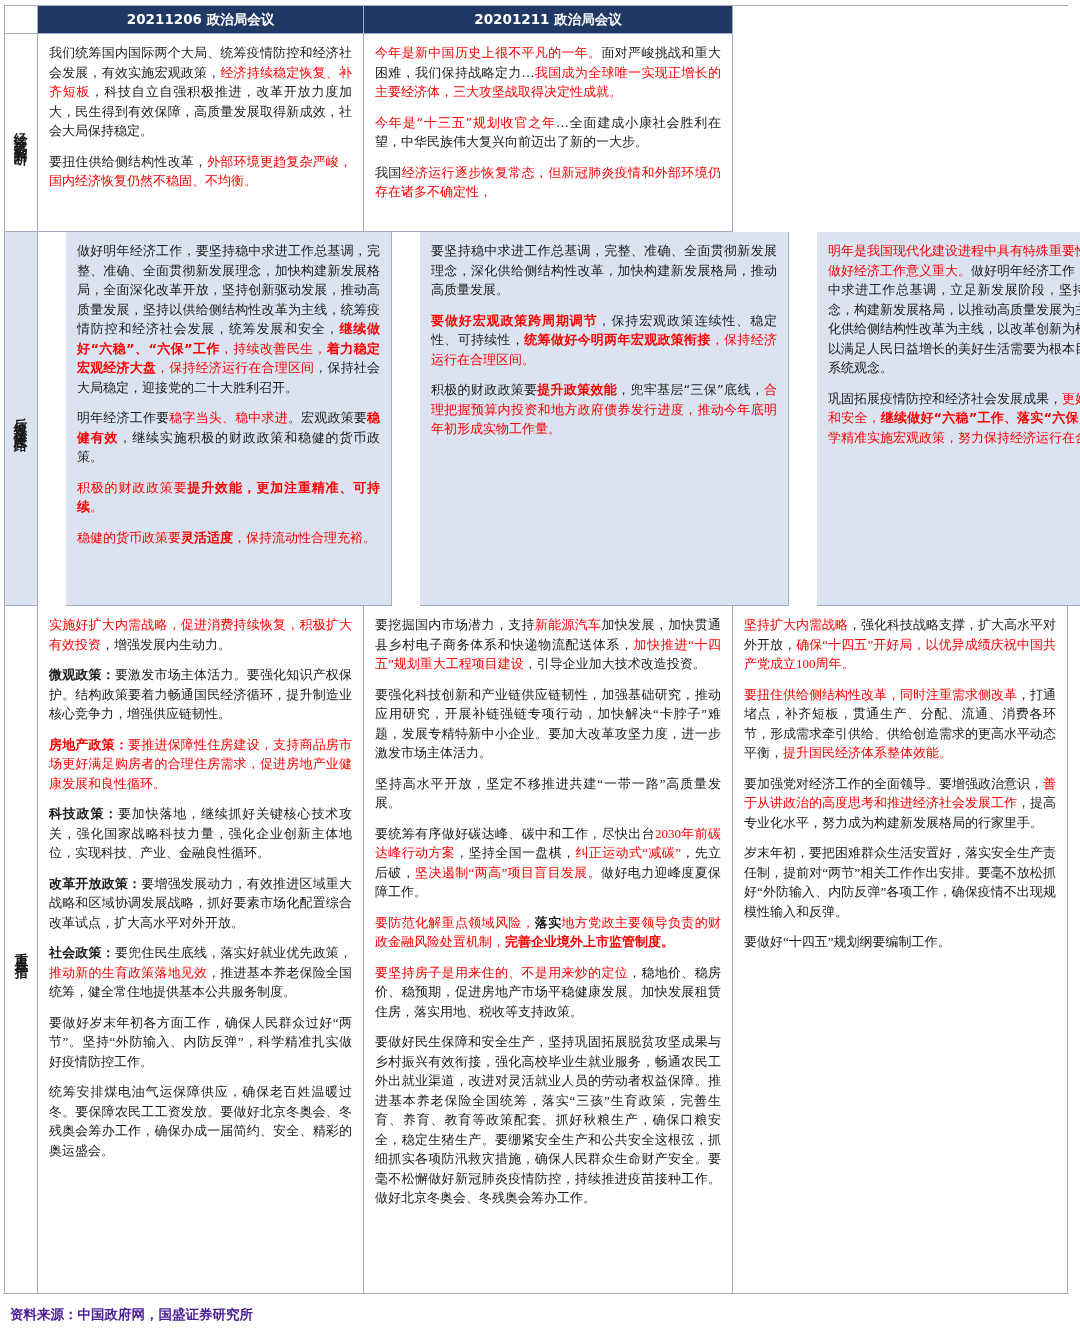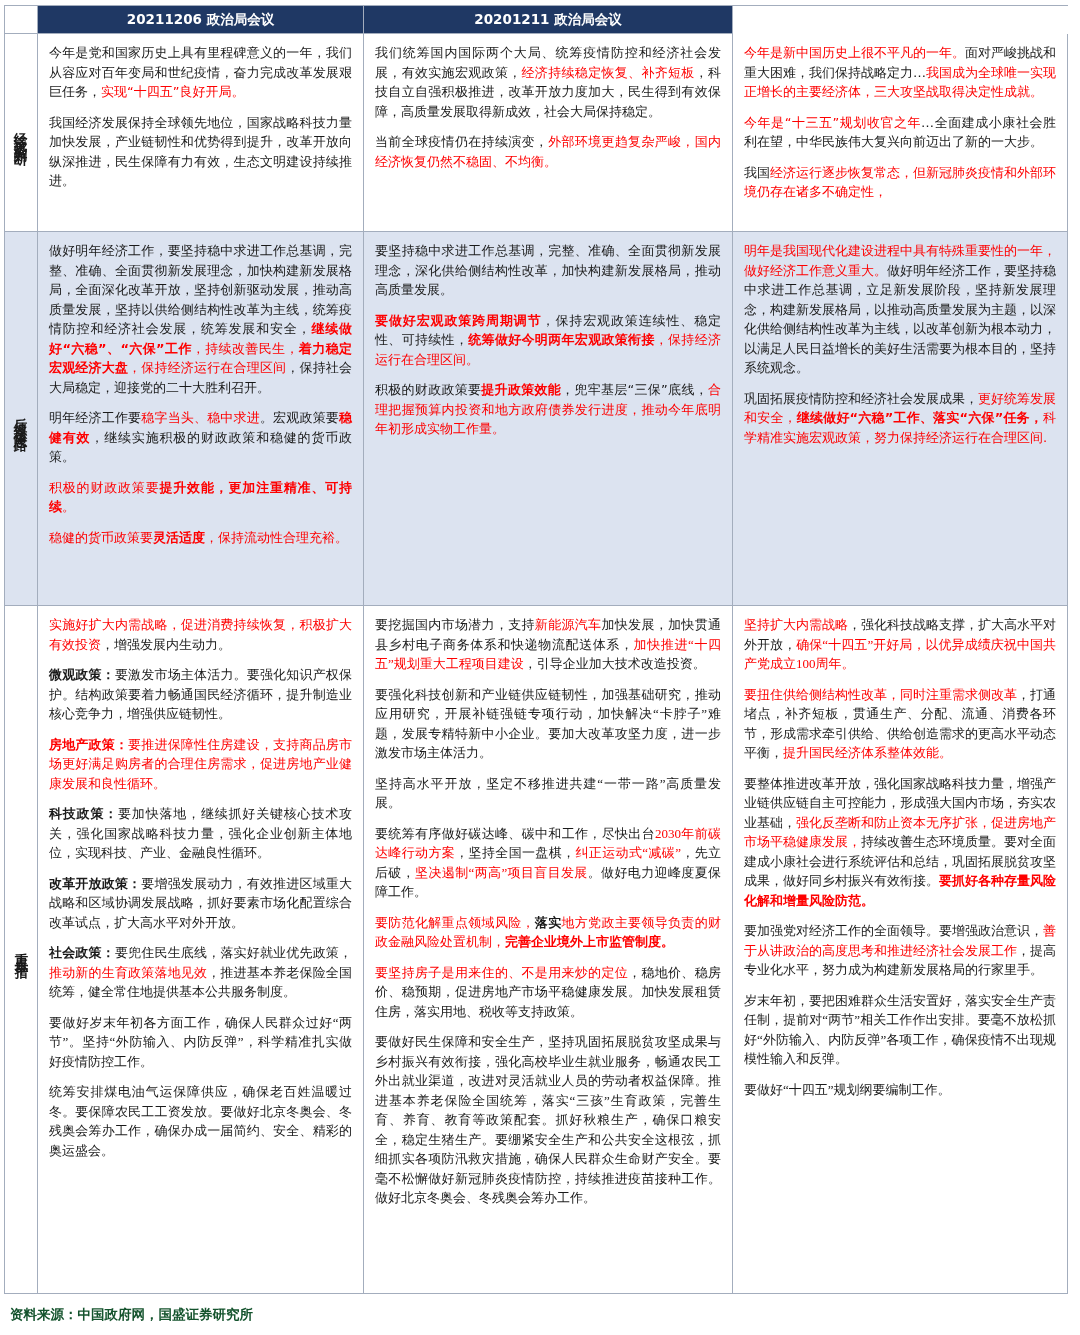--- a/index.html
+++ b/index.html
@@ -22,30 +22,30 @@
   .label-cell span { writing-mode:vertical-lr; text-orientation:upright;
                      font-weight:700; font-size:13.5px; letter-spacing:4px; color:#1a1a1a; }
 
   .cell { background:#fff; padding:9px 11px; font-size:13px; line-height:1.5;
           text-align:justify; color:#1a1a1a;
           border-right:1px solid #A3ADBD; border-bottom:1px solid #A3ADBD; }
   .cell p { margin:0 0 11px 0; }
   .cell p:last-child { margin-bottom:0; }
 
   .row-econ { min-height:198px; }
-  .row-mid  { min-height:374px; }
+  .row-mid  { min-height:374px;gap:28px; }
   .row-key  { min-height:688px;font-family:Liberation Serif, serif; }
   .row-mid .cell, .row-mid .label-cell { background:#DCE3F0; }
 
   .s-n  { color:#1a1a1a; }
   .s-r  { color:#FE0000; }
   .s-b  { color:#1a1a1a; font-weight:700; }
   .s-rb { color:#FE0000; font-weight:700; }
 
-  .source { position:absolute; left:10px; top:1306px; font-size:13.5px; font-weight:700; color:#14532d; }
+  .source { position:absolute; left:10px; top:1306px; font-size:13.5px; font-weight:700; color:#4c1d95; }
 
   .watermark { position:absolute; right:66px; top:1352px; display:flex; align-items:center; gap:8px; }
   .watermark .wm-text { font-size:18px; font-weight:700; color:#111; letter-spacing:3px; }
 </style>
 </head>
 <body>
 
 <div class="page">
 
   <div class="tbl">
@@ -54,26 +54,22 @@
       <div class="corner"></div>
       <div class="hcell">20211206 政治局会议</div>
       <div class="hcell">20201211 政治局会议</div>
     </div>
 
     <div class="grid-row row-econ">
       <div class="label-cell">
         <span>经济形势判断</span>
       </div>
       <div class="cell">
-          <p><span class="s-n">今年是党和国家历史上具有里程碑意义的一年，我们从容应对百年变局和世纪疫情，奋力完成改革发展艰巨任务，</span><span class="s-r">实现“十四五”良好开局。</span></p>
-          <p><span class="s-n">我国经济发展保持全球领先地位，国家战略科技力量加快发展，产业链韧性和优势得到提升，改革开放向纵深推进，民生保障有力有效，生态文明建设持续推进。</span></p>
-        </div>
-      <div class="cell">
           <p><span class="s-n">我们统筹国内国际两个大局、统筹疫情防控和经济社会发展，有效实施宏观政策，</span><span class="s-r">经济持续稳定恢复、补齐短板</span><span class="s-n">，科技自立自强积极推进，改革开放力度加大，民生得到有效保障，高质量发展取得新成效，社会大局保持稳定。</span></p>
-          <p><span class="s-n">当前全球疫情仍在持续演变，</span><span class="s-r">外部环境更趋复杂严峻，国内经济恢复仍然不稳固、不均衡。</span></p>
+          <p><span class="s-n">要扭住供给侧结构性改革，</span><span class="s-r">外部环境更趋复杂严峻，国内经济恢复仍然不稳固、不均衡。</span></p>
         </div>
       <div class="cell">
           <p><span class="s-r">今年是新中国历史上很不平凡的一年。</span><span class="s-n">面对严峻挑战和重大困难，我们保持战略定力…</span><span class="s-r">我国成为全球唯一实现正增长的主要经济体，三大攻坚战取得决定性成就。</span></p>
           <p><span class="s-r">今年是“十三五”规划收官之年</span><span class="s-n">…全面建成小康社会胜利在望，中华民族伟大复兴向前迈出了新的一大步。</span></p>
           <p><span class="s-n">我国</span><span class="s-r">经济运行逐步恢复常态，但新冠肺炎疫情和外部环境仍存在诸多不确定性，</span></p>
         </div>
     </div>
 
     <div class="grid-row row-mid">
       <div class="label-cell">
@@ -115,21 +111,20 @@
           <p><span class="s-n">要强化科技创新和产业链供应链韧性，加强基础研究，推动应用研究，开展补链强链专项行动，加快解决“卡脖子”难题，发展专精特新中小企业。要加大改革攻坚力度，进一步激发市场主体活力。</span></p>
           <p><span class="s-n">坚持高水平开放，坚定不移推进共建“一带一路”高质量发展。</span></p>
           <p><span class="s-n">要统筹有序做好碳达峰、碳中和工作，尽快出台</span><span class="s-r">2030年前碳达峰行动方案</span><span class="s-n">，坚持全国一盘棋，</span><span class="s-r">纠正运动式“减碳”</span><span class="s-n">，先立后破，</span><span class="s-r">坚决遏制“两高”项目盲目发展</span><span class="s-n">。做好电力迎峰度夏保障工作。</span></p>
           <p><span class="s-r">要防范化解重点领域风险，</span><span class="s-b">落实</span><span class="s-r">地方党政主要领导负责的财政金融风险处置机制，</span><span class="s-rb">完善企业境外上市监管制度。</span></p>
           <p><span class="s-r">要坚持房子是用来住的、不是用来炒的定位</span><span class="s-n">，稳地价、稳房价、稳预期，促进房地产市场平稳健康发展。加快发展租赁住房，落实用地、税收等支持政策。</span></p>
           <p><span class="s-n">要做好民生保障和安全生产，坚持巩固拓展脱贫攻坚成果与乡村振兴有效衔接，强化高校毕业生就业服务，畅通农民工外出就业渠道，改进对灵活就业人员的劳动者权益保障。推进基本养老保险全国统筹，落实“三孩”生育政策，完善生育、养育、教育等政策配套。抓好秋粮生产，确保口粮安全，稳定生猪生产。要绷紧安全生产和公共安全这根弦，抓细抓实各项防汛救灾措施，确保人民群众生命财产安全。要毫不松懈做好新冠肺炎疫情防控，持续推进疫苗接种工作。做好北京冬奥会、冬残奥会筹办工作。</span></p>
         </div>
       <div class="cell">
           <p><span class="s-r">坚持扩大内需战略</span><span class="s-n">，强化科技战略支撑，扩大高水平对外开放，</span><span class="s-r">确保“十四五”开好局，以优异成绩庆祝中国共产党成立100周年。</span></p>
           <p><span class="s-r">要扭住供给侧结构性改革，同时注重需求侧改革</span><span class="s-n">，打通堵点，补齐短板，贯通生产、分配、流通、消费各环节，形成需求牵引供给、供给创造需求的更高水平动态平衡，</span><span class="s-r">提升国民经济体系整体效能。</span></p>
-          <p><span class="s-n">要整体推进改革开放，强化国家战略科技力量，增强产业链供应链自主可控能力，形成强大国内市场，夯实农业基础，</span><span class="s-r">强化反垄断和防止资本无序扩张，促进房地产市场平稳健康发展，</span><span class="s-n">持续改善生态环境质量。要对全面建成小康社会进行系统评估和总结，巩固拓展脱贫攻坚成果，做好同乡村振兴有效衔接。</span><span class="s-rb">要抓好各种存量风险化解和增量风险防范。</span></p>
           <p><span class="s-n">要加强党对经济工作的全面领导。要增强政治意识，</span><span class="s-r">善于从讲政治的高度思考和推进经济社会发展工作</span><span class="s-n">，提高专业化水平，努力成为构建新发展格局的行家里手。</span></p>
           <p><span class="s-n">岁末年初，要把困难群众生活安置好，落实安全生产责任制，提前对“两节”相关工作作出安排。要毫不放松抓好“外防输入、内防反弹”各项工作，确保疫情不出现规模性输入和反弹。</span></p>
           <p><span class="s-n">要做好“十四五”规划纲要编制工作。</span></p>
         </div>
     </div>
 
   </div>
 
   <div class="source">资料来源：中国政府网，国盛证券研究所</div>
 

